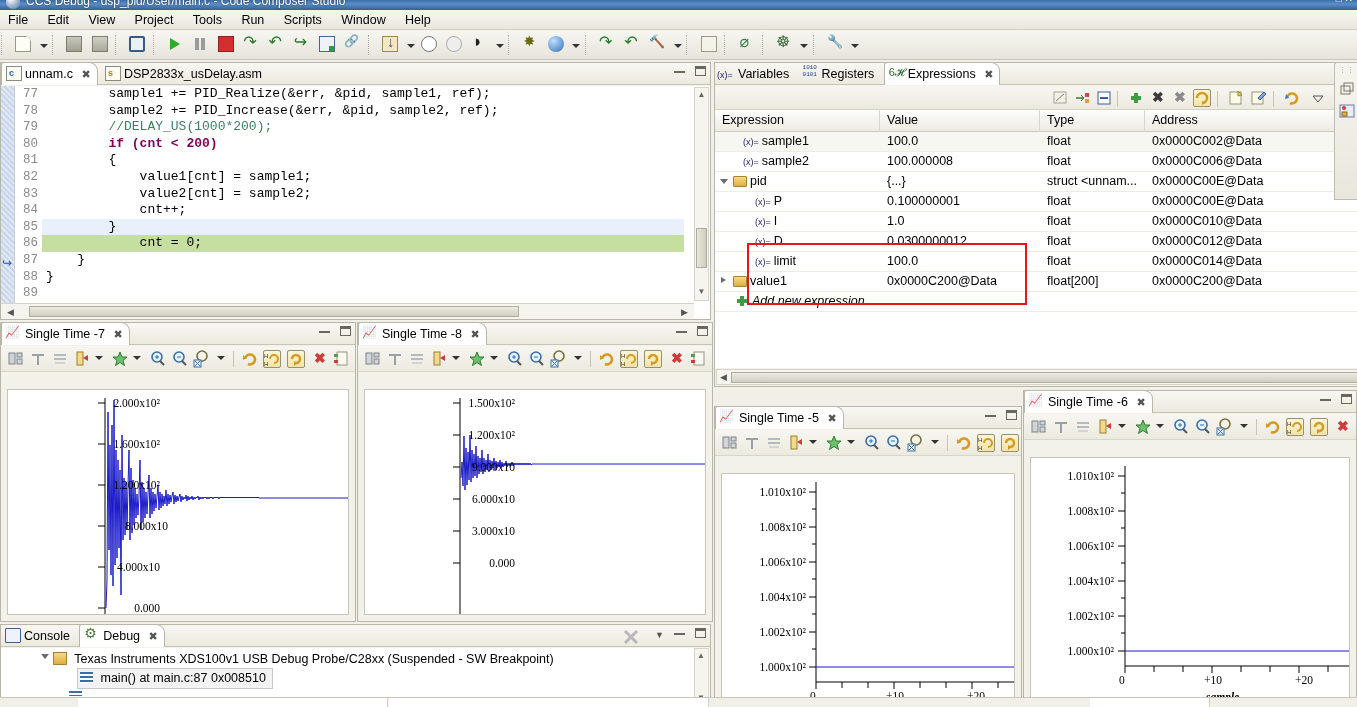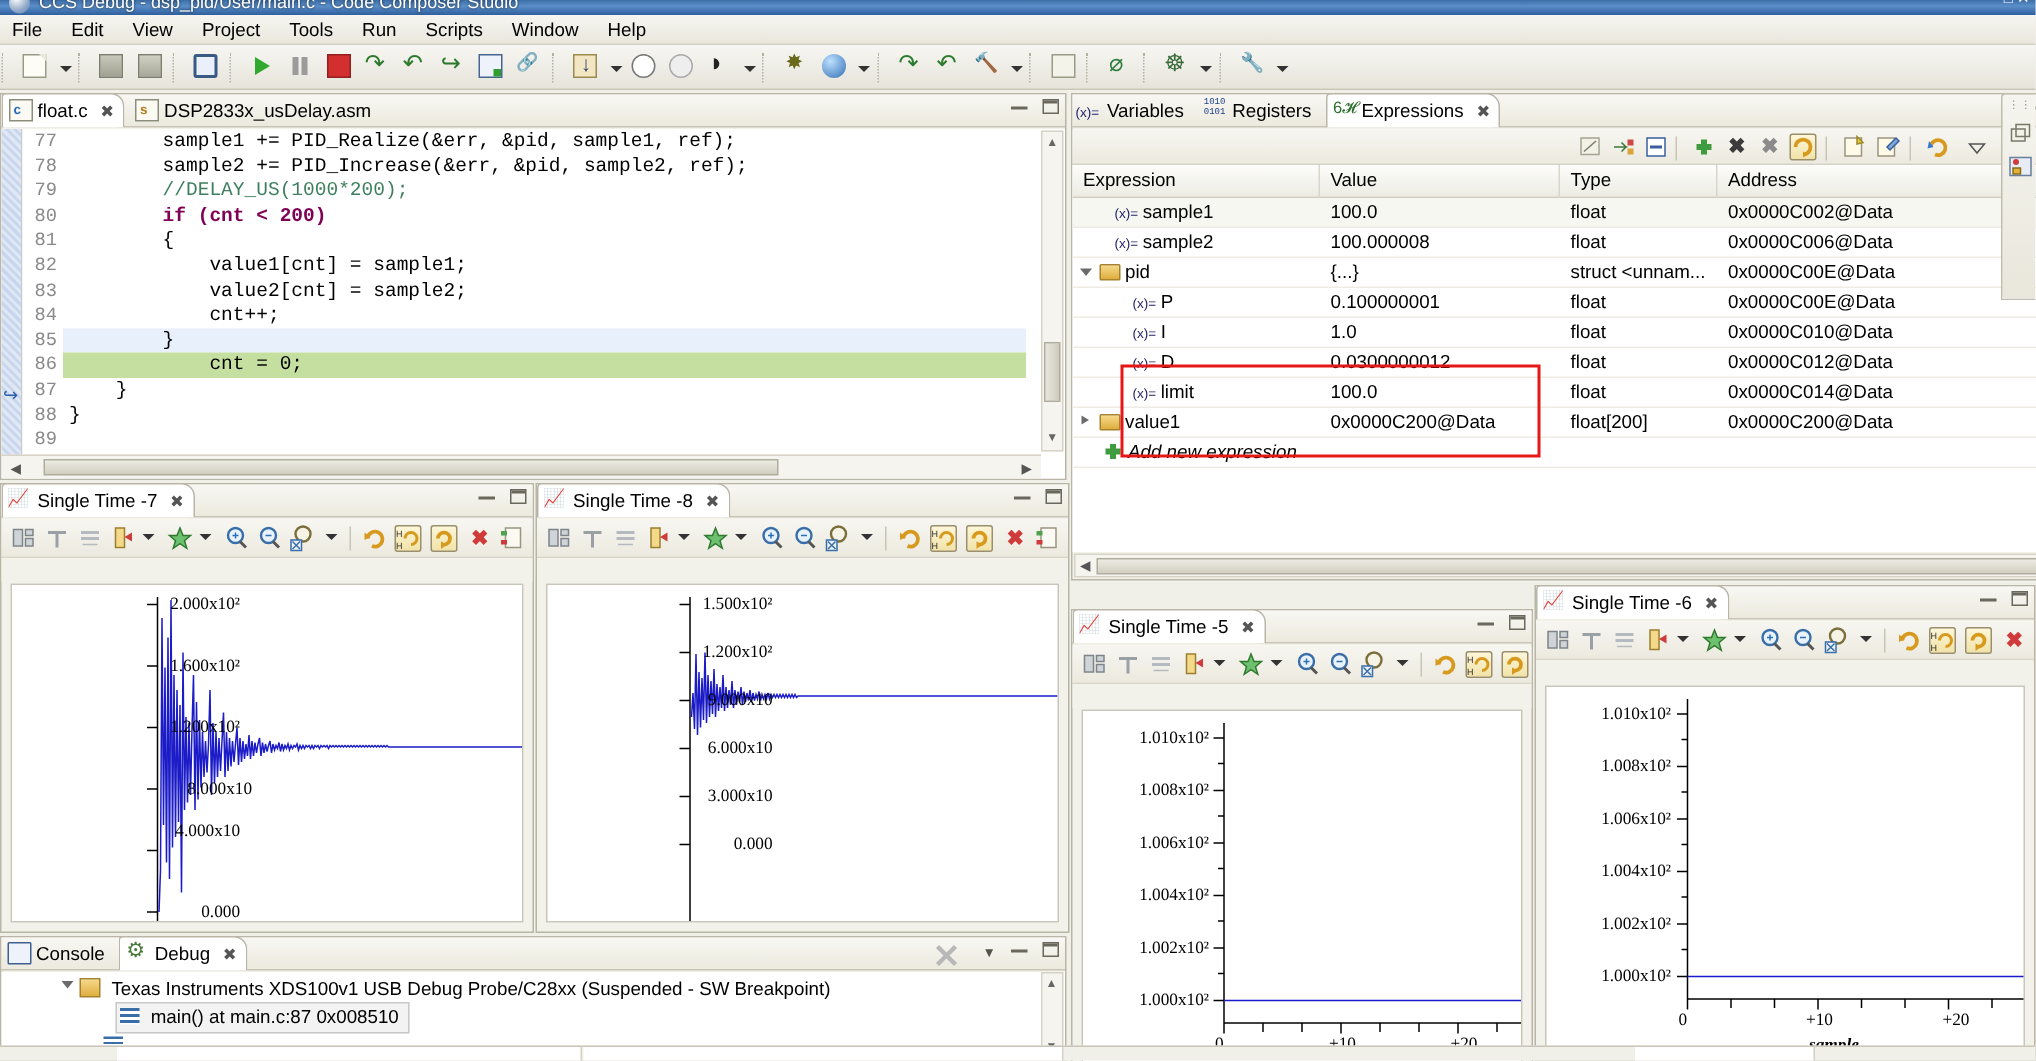--- a/index.html
+++ b/index.html
@@ -341,21 +341,21 @@
   <div class="perspbtn" id="ccs-debug">
     <span class="picon debug"></span>
     <span>CCS Debug</span>
   </div>
 </div>
 
 <div class="view" id="editor">
   <div class="viewtabs">
     <span class="vtab active">
       <span class="tabicon ti-c"></span>
-      <span>float.c</span>
+      <span>unnam.c</span>
       <span class="closex">✖</span>
     </span>
     <span class="vtab">
       <span class="tabicon ti-s"></span>
       <span>DSP2833x_usDelay.asm</span>
     </span>
     <span class="viewbtns">
       <span class="minbox"></span>
       <span class="maxbox"></span>
     </span>
@@ -685,21 +685,21 @@
   <div class="gtb2">
     <span class="gmenu"></span>
   </div>
 
   <div class="plotwrap" style="left:6px; top:66px; right:6px; bottom:6px;">
 
     <span class="ylab" style="top:7px;  right:188px;">2.000x10²</span>
     <span class="ylab" style="top:48px; right:188px;">1.600x10²</span>
     <span class="ylab" style="top:89px; right:188px;">1.200x10²</span>
     <span class="ylab" style="top:130px;right:180px;">8.000x10</span>
-    <span class="ylab" style="top:158px;right:188px;">4.000x10</span>
+    <span class="ylab" style="top:171px;right:188px;">4.000x10</span>
     <span class="ylab" style="top:212px;right:188px;">0.000</span>
 
     <svg width="344" height="250" viewBox="0 0 344 250">
       <g stroke="#000" stroke-width="1" fill="none">
         <line x1="97" y1="8" x2="97" y2="232"></line>
         <line x1="97" y1="232" x2="344" y2="232"></line>
         <line x1="90" y1="13" x2="97" y2="13"></line>
           <line x1="90" y1="54" x2="97" y2="54"></line>
         <line x1="90" y1="95" x2="97" y2="95"></line>
           <line x1="90" y1="136" x2="97" y2="136"></line>

